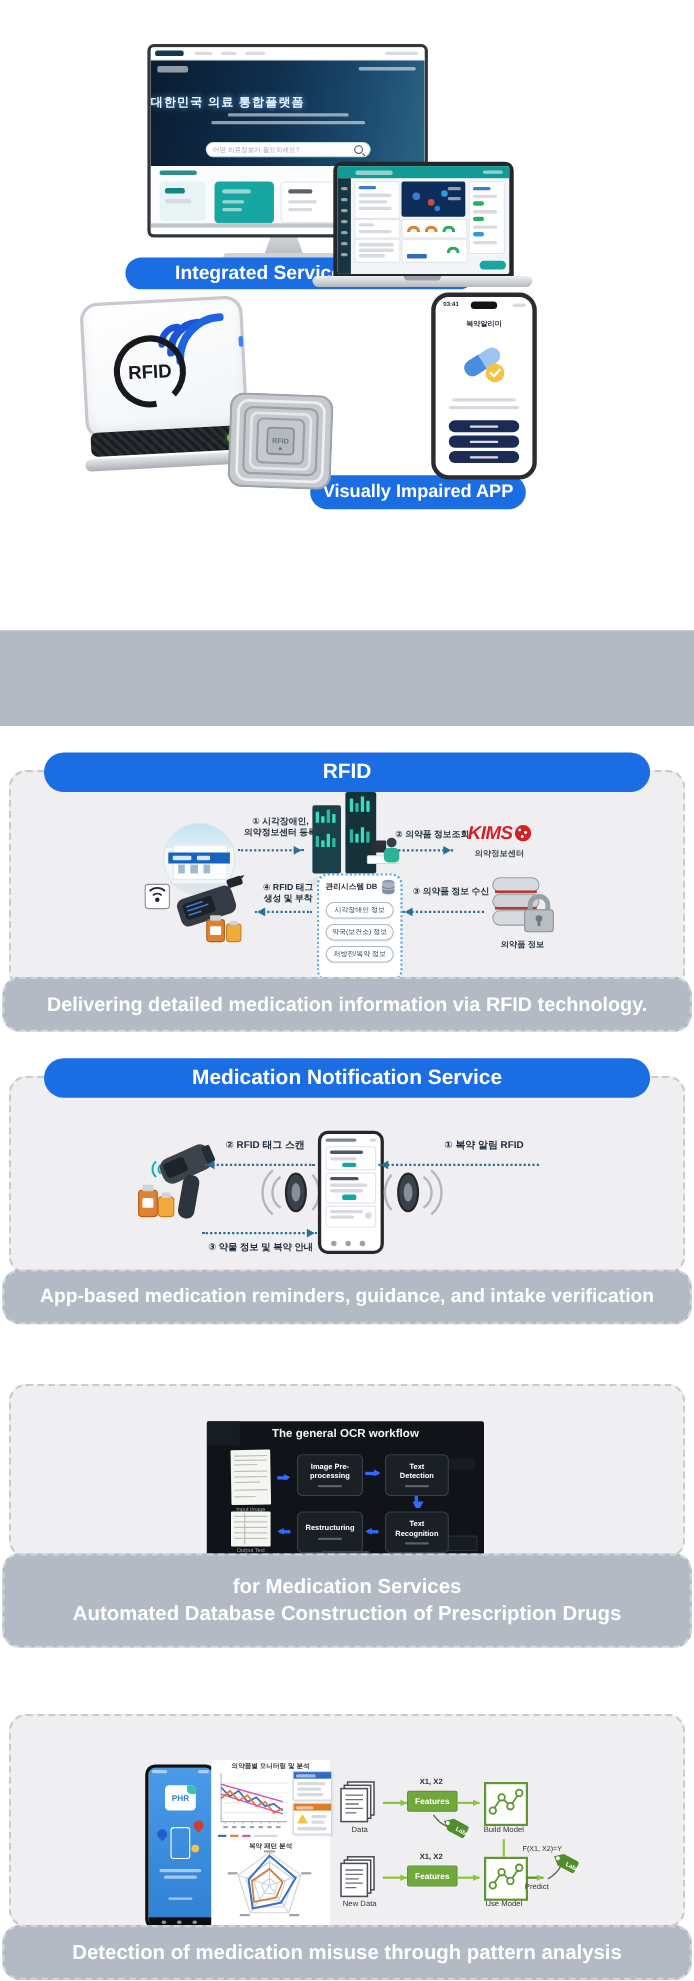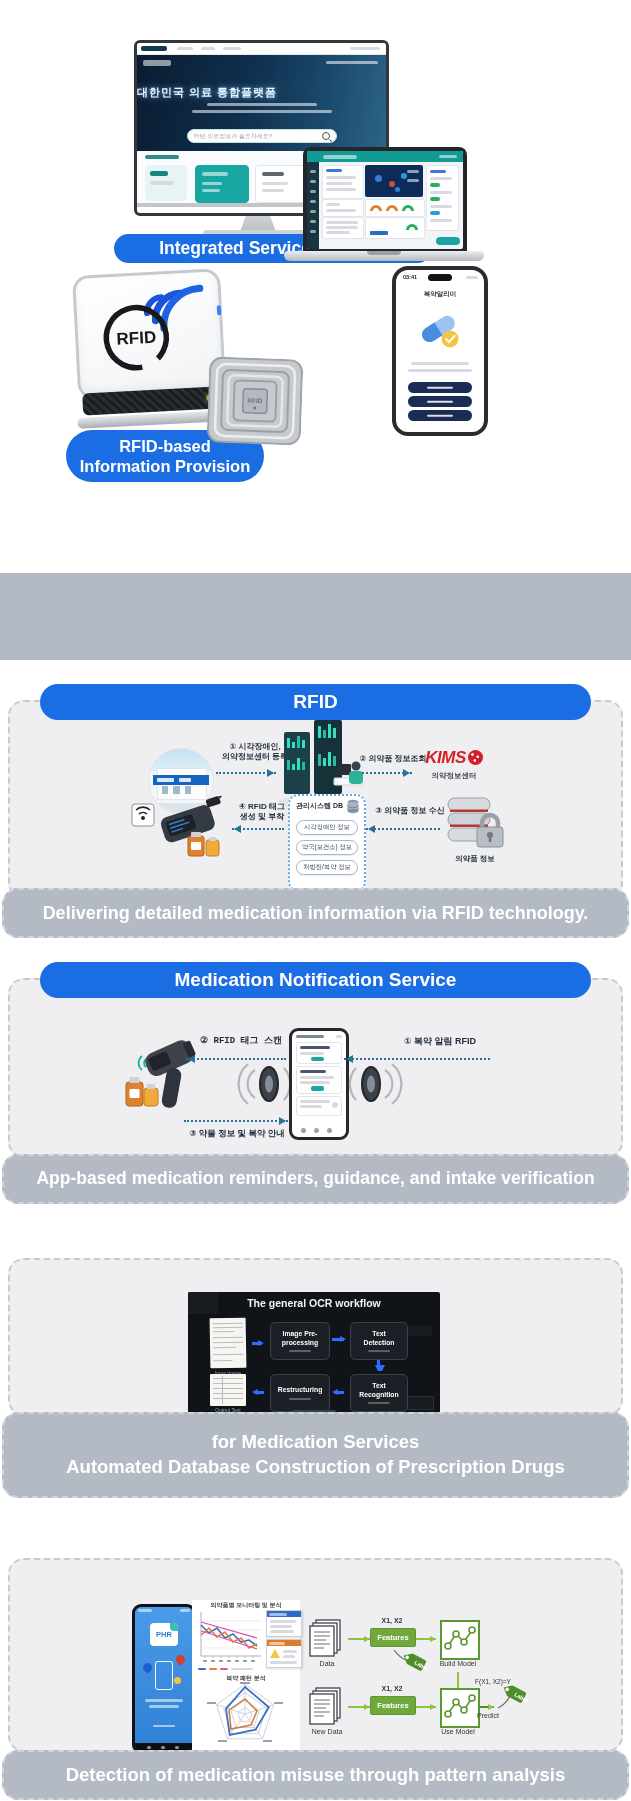--- a/index.html
+++ b/index.html
@@ -315,21 +315,21 @@
         <i></i>
       </div>
     <div class="p1-btn" style="top:126px;">
         <i></i>
       </div>
     <div class="p1-btn" style="top:140px;">
         <i></i>
       </div>
   </div>
 
-  <div class="pill" style="left:66px;top:430px;width:198px;height:52px;font-size:16.5px;padding:0 6px;box-sizing:border-box;">RFID-based Information Provision</div>
+  <div class="pill" style="left:282px;top:432px;width:196px;height:31px;font-size:16.5px;">Visually Impaired APP</div>
 
   <div class="band" style="top:573px;height:87px;"></div>
 
   <div class="card" style="top:700px;height:195px;">
     <div class="hpill">RFID</div>
 
     <div class="pharm" style="left:138px;top:46px;width:64px;height:64px;">
       <div class="ph-build"></div>
       <div class="ph-sign">
           <i style="left:8%;width:30%;"></i>
@@ -445,21 +445,21 @@
         <rect x="66" y="20" width="8" height="16" rx="2" fill="#272c32"></rect>
       </g>
       <rect x="42" y="38" width="15" height="40" rx="7" fill="#2e343b" transform="rotate(10 50 58)"></rect>
       <rect x="4" y="52" width="17" height="24" rx="3" fill="#e0812f" stroke="#b05f1d"></rect>
       <rect x="7.5" y="47" width="10" height="6" rx="1" fill="#cfd3d8"></rect>
       <rect x="7.5" y="59" width="10" height="9" rx="1" fill="#fff"></rect>
       <rect x="22" y="58" width="14" height="18" rx="3" fill="#f2a93b" stroke="#c07f22"></rect>
       <rect x="25" y="54" width="8" height="5" rx="1" fill="#cfd3d8"></rect>
     </svg>
 
-    <div class="klabel" style="left:178px;top:56px;width:106px;font-size:9px;font-family:Liberation Mono, monospace;">② RFID 태그 스캔</div>
+    <div class="klabel" style="left:178px;top:56px;width:106px;font-size:9px;">② RFID 태그 스캔</div>
     <div class="dotarrow aleft" style="left:176px;top:78px;width:100px;"></div>
 
     <svg class="abs" style="left:226px;top:78px;" width="58" height="52" viewBox="0 0 58 52">
       <path d="M12 6 A26 26 0 0 0 12 46" stroke="#b2b7bd" stroke-width="2.2" fill="none"></path>
       <path d="M19 12 A17 17 0 0 0 19 40" stroke="#b2b7bd" stroke-width="2.2" fill="none"></path>
       <ellipse cx="33" cy="26" rx="9" ry="17" fill="#3a4149" stroke="#23272c" stroke-width="2"></ellipse>
       <ellipse cx="33" cy="26" rx="4" ry="8.5" fill="#868d96"></ellipse>
       <path d="M48 10 A24 24 0 0 1 48 42" stroke="#b2b7bd" stroke-width="2.2" fill="none"></path>
     </svg>
 

